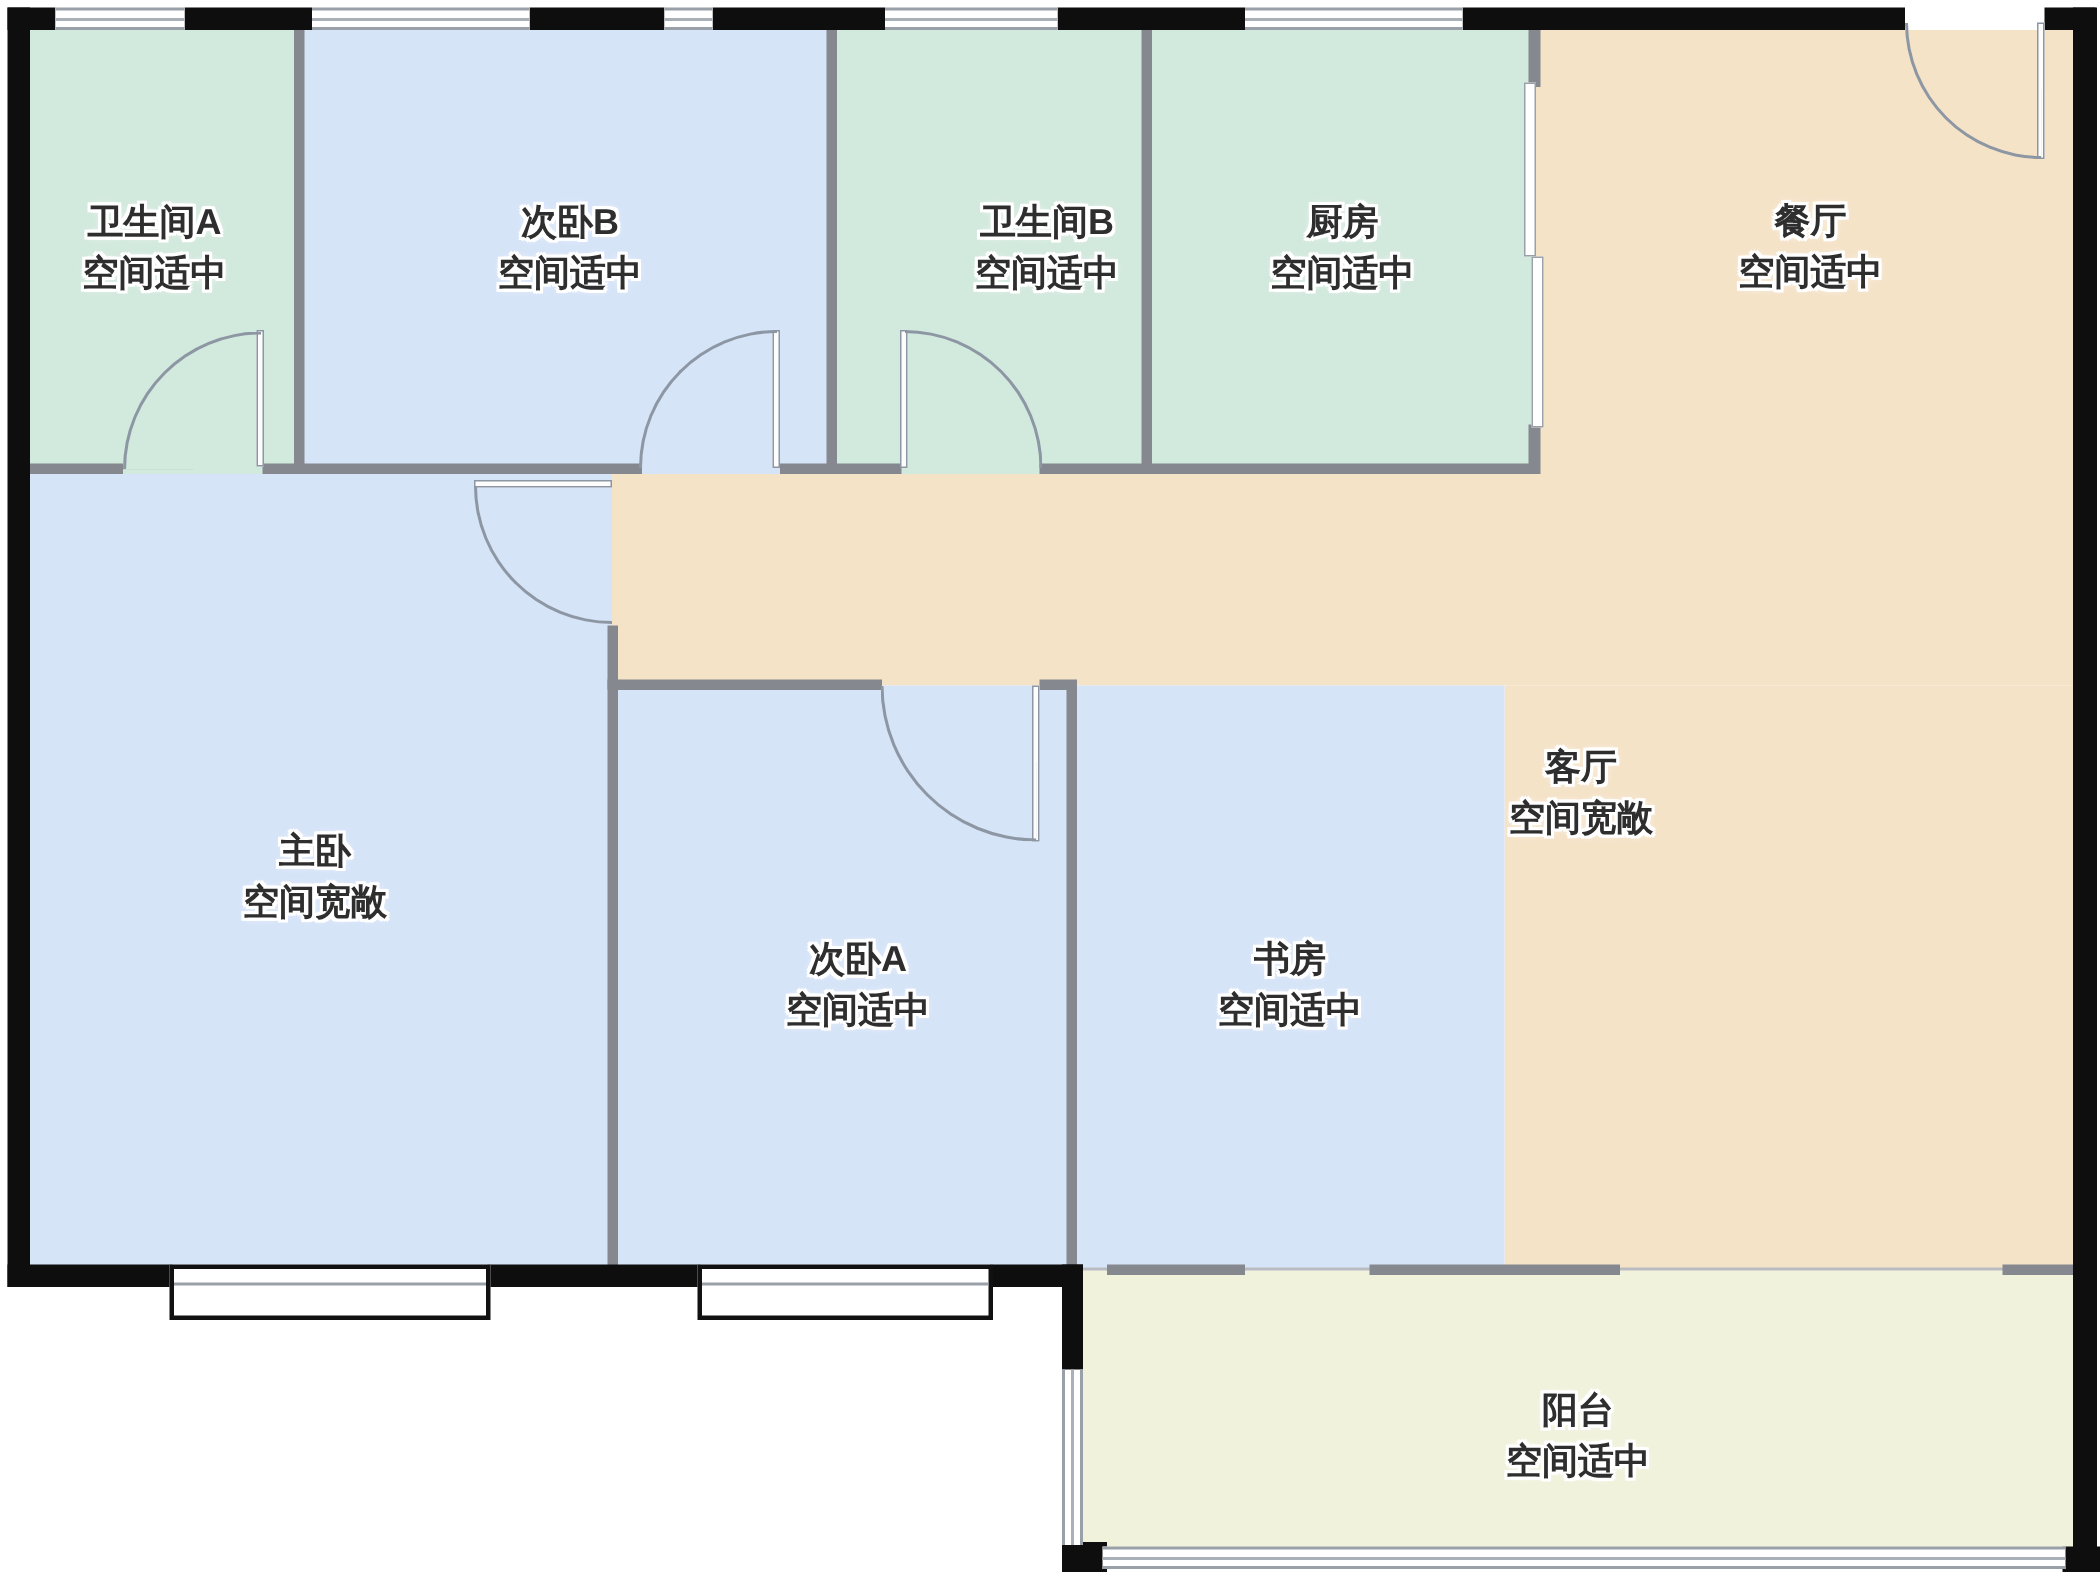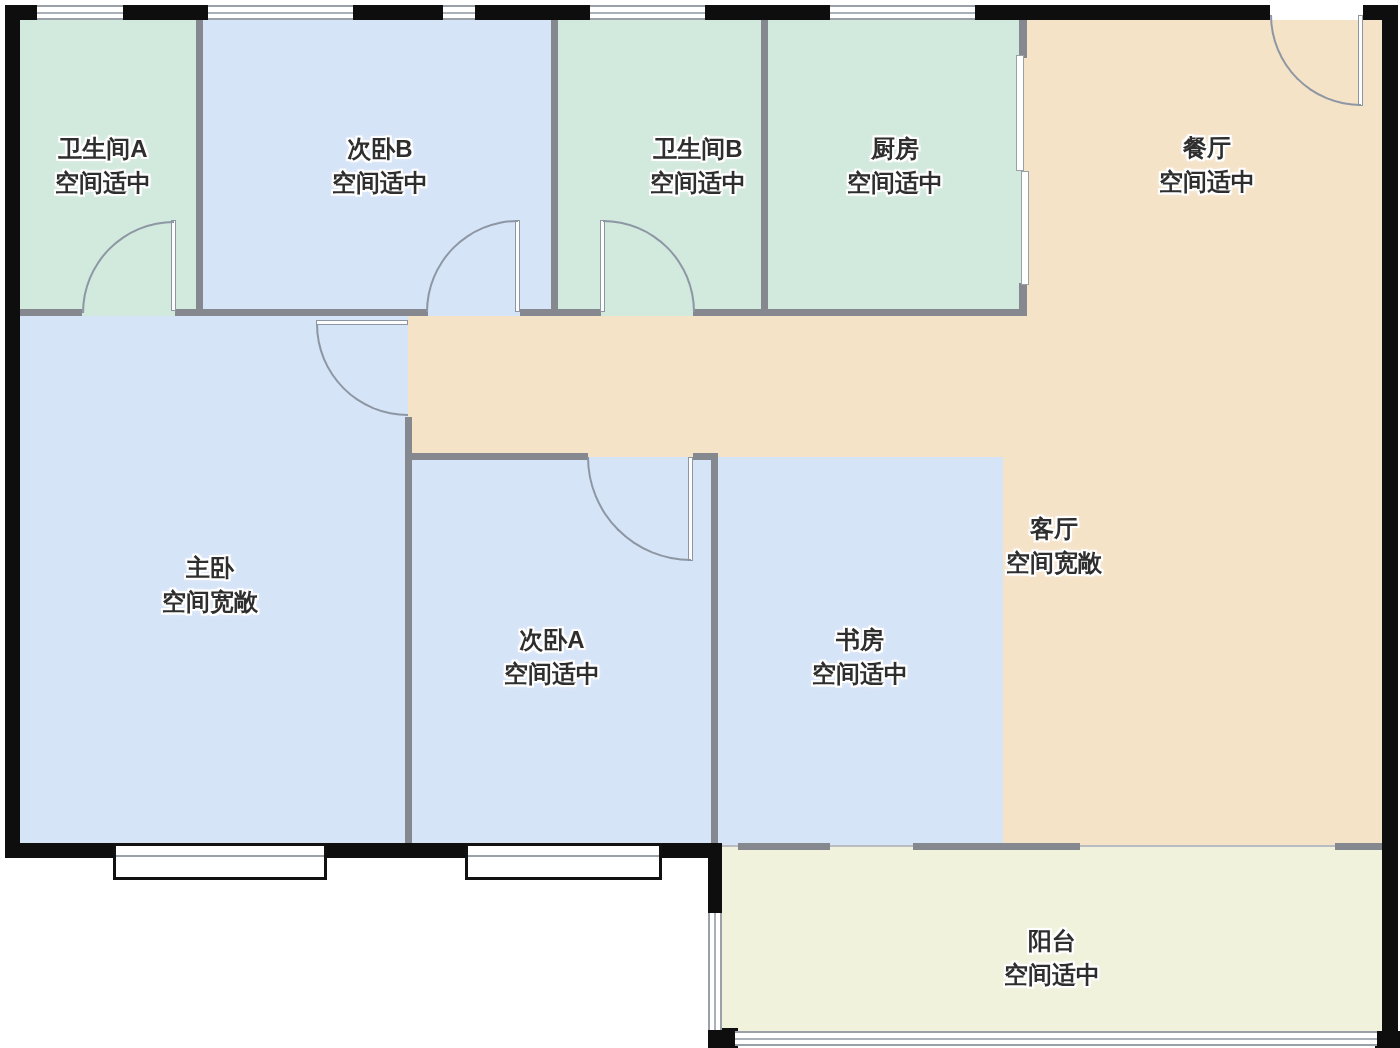--- a/index.html
+++ b/index.html
@@ -142,29 +142,29 @@
     <div>空间适中</div>
   </div>
   <div class="room-label" style="left:1207px;top:165px">
     <div>餐厅</div>
     <div>空间适中</div>
   </div>
   <div class="room-label" style="left:210px;top:585px">
     <div>主卧</div>
     <div>空间宽敞</div>
   </div>
-  <div class="room-label" style="left:552px;top:657px">
+  <div class="room-label" style="left:572px;top:657px">
     <div>次卧A</div>
     <div>空间适中</div>
   </div>
   <div class="room-label" style="left:860px;top:657px">
     <div>书房</div>
     <div>空间适中</div>
   </div>
-  <div class="room-label" style="left:1054px;top:546px">
+  <div class="room-label" style="left:1054px;top:529px">
     <div>客厅</div>
     <div>空间宽敞</div>
   </div>
   <div class="room-label" style="left:1052px;top:958px">
     <div>阳台</div>
     <div>空间适中</div>
   </div>
 
 </div>
 

